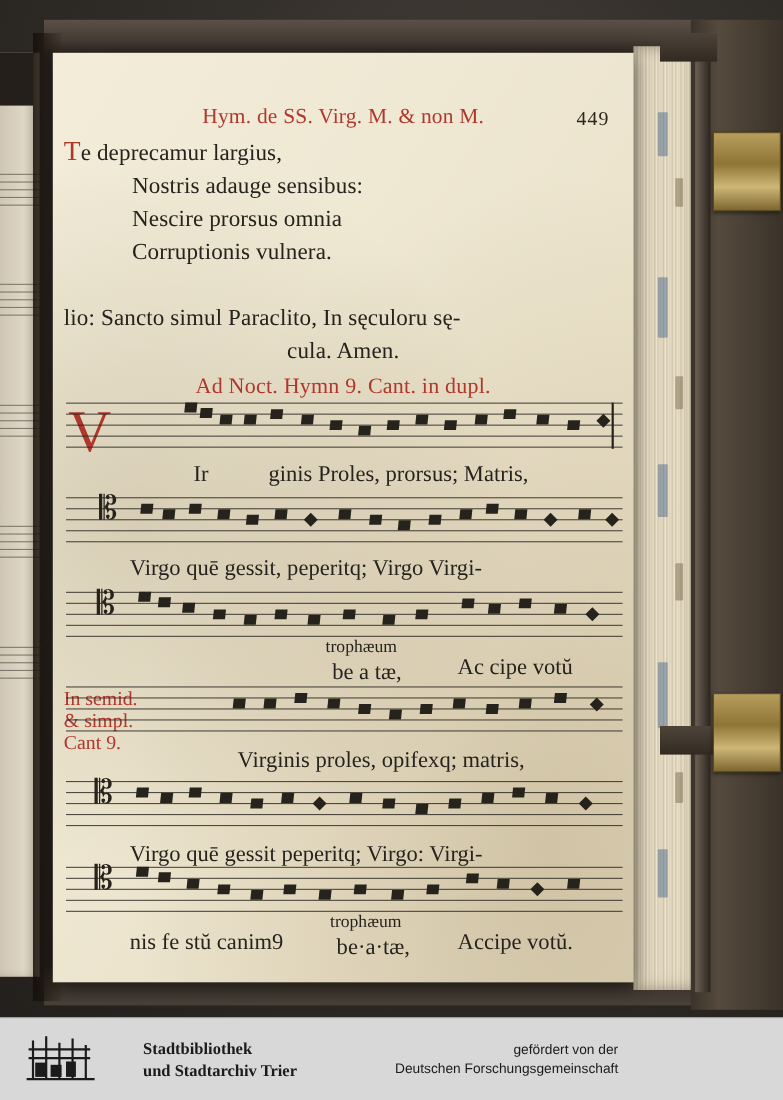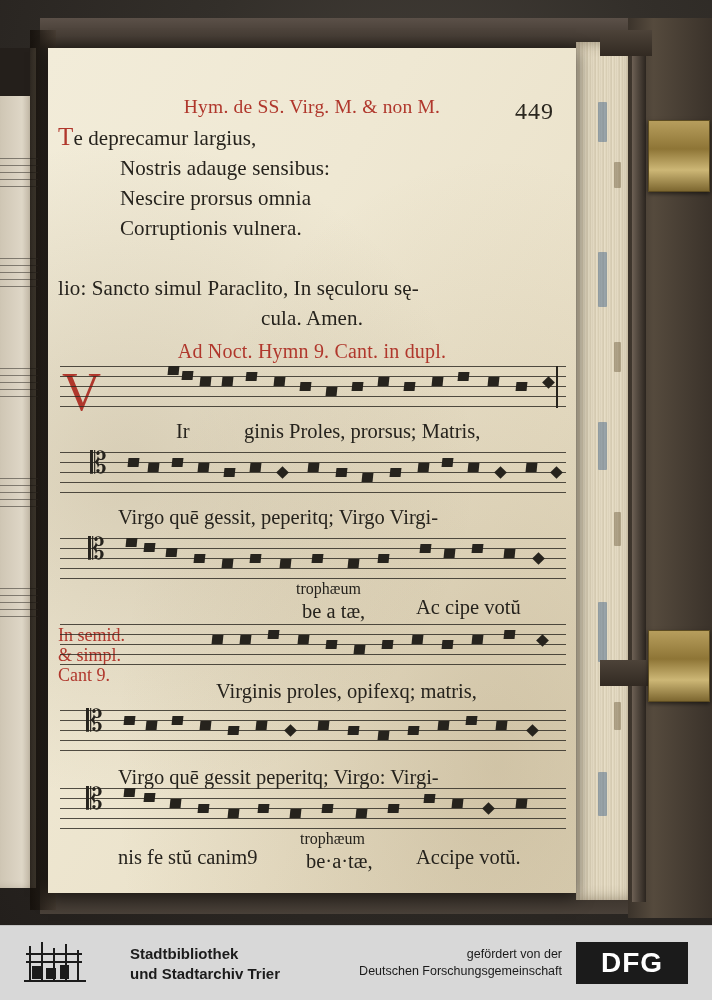--- a/index.html
+++ b/index.html
@@ -164,21 +164,21 @@
     position: absolute;
     left: 0; top: 48px;
     width: 528px;
     text-align: center;
     font-size: 19.5px;
     letter-spacing: .2px;
   }
   .folio {
     position: absolute;
     right: 22px; top: 50px;
-    font-size: 24px;
+    font-size: 18px;
     color: #2b271f;
     letter-spacing: 1px;
     text-align: right;
   }
 
   .txtline {
     position: absolute;
     font-size: 21px;
     color: #26231d;
     white-space: nowrap;
@@ -275,21 +275,21 @@
     border-top: 1px solid #c2c2c2;
   }
   .footer-logo {
     position: absolute;
     left: 24px; top: 14px;
     width: 90px; height: 46px;
   }
   .footer-text {
     position: absolute;
     left: 130px; top: 18px;
-    font-family: Liberation Sans, sans-serif;
+    font-family: Liberation Serif, serif;
     font-size: 15px;
     font-weight: bold;
     color: #1b1b1b;
     line-height: 1.35;
   }
   .funder {
     position: absolute;
     right: 150px; top: 20px;
     text-align: right;
     font-family: "Liberation Sans", sans-serif;
@@ -589,14 +589,13 @@
     <rect x="36" y="25" width="9" height="14" fill="#1b1b1b"></rect>
   </svg>
   <div class="footer-text">
     <div>Stadtbibliothek</div>
     <div>und Stadtarchiv Trier</div>
   </div>
   <div class="funder">
     <div>gefördert von der</div>
     <div>Deutschen Forschungsgemeinschaft</div>
   </div>
-  <div class="dfg">DFG</div>
 </div>
 
 </body></html>

